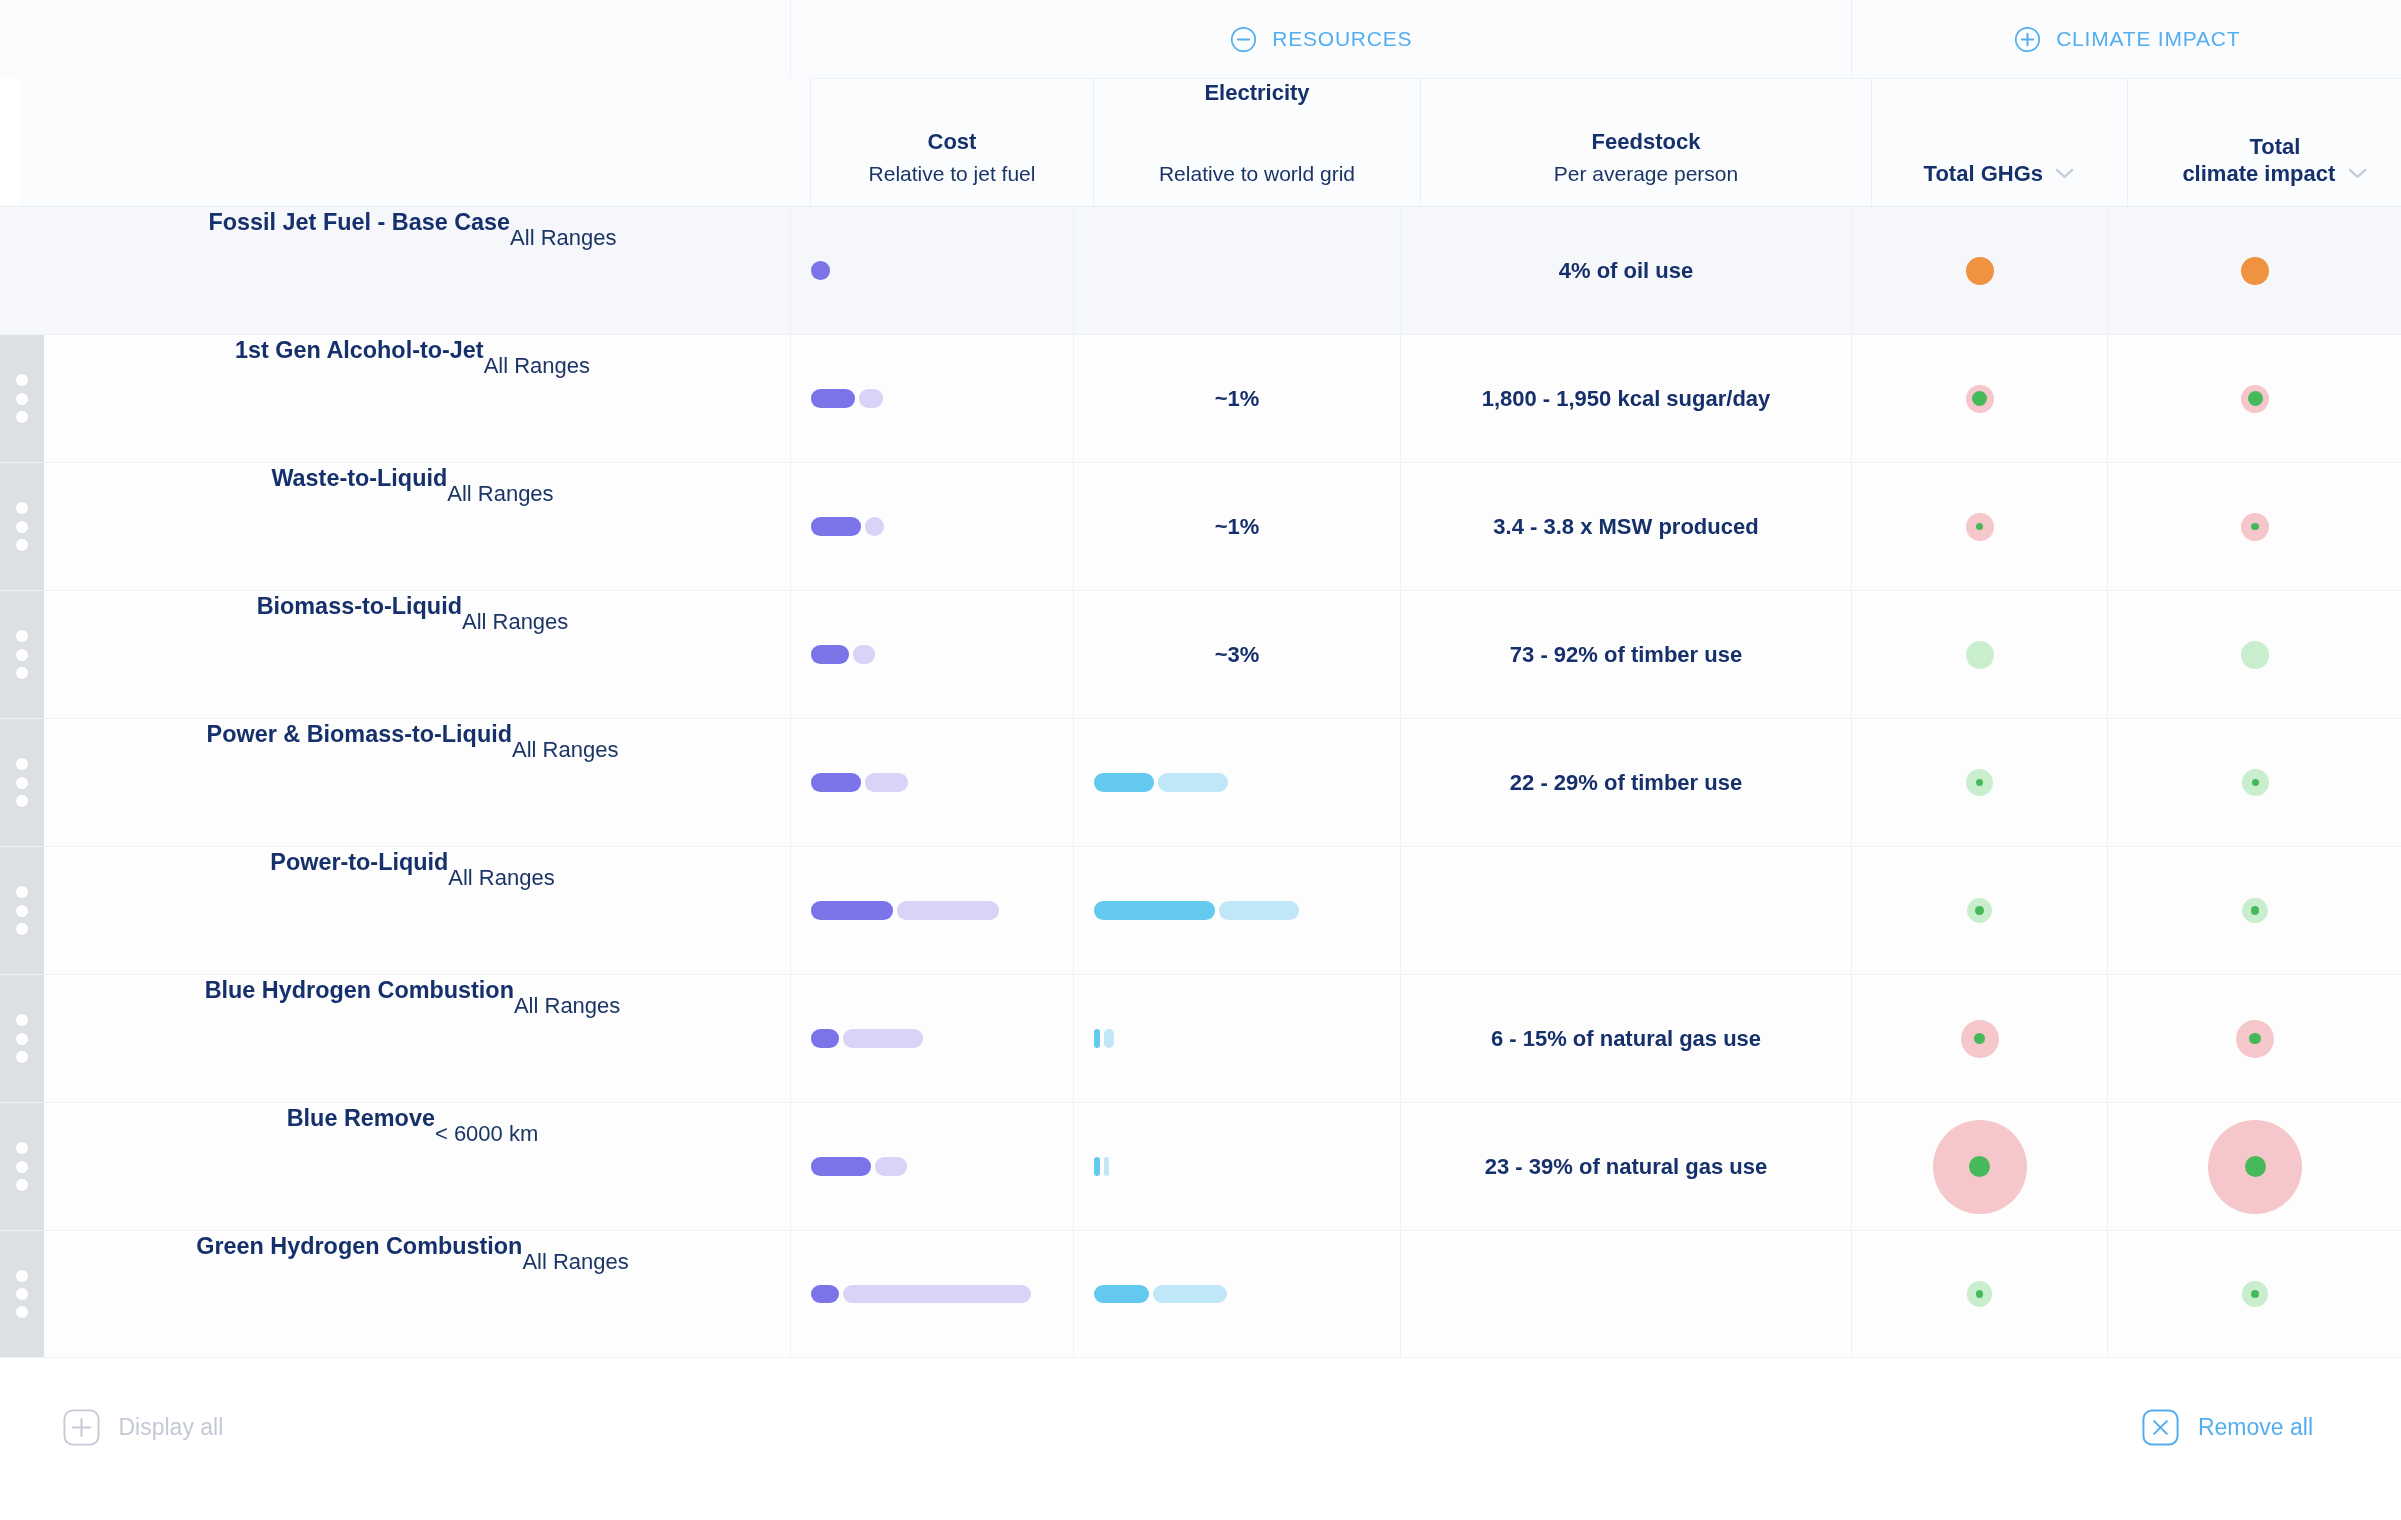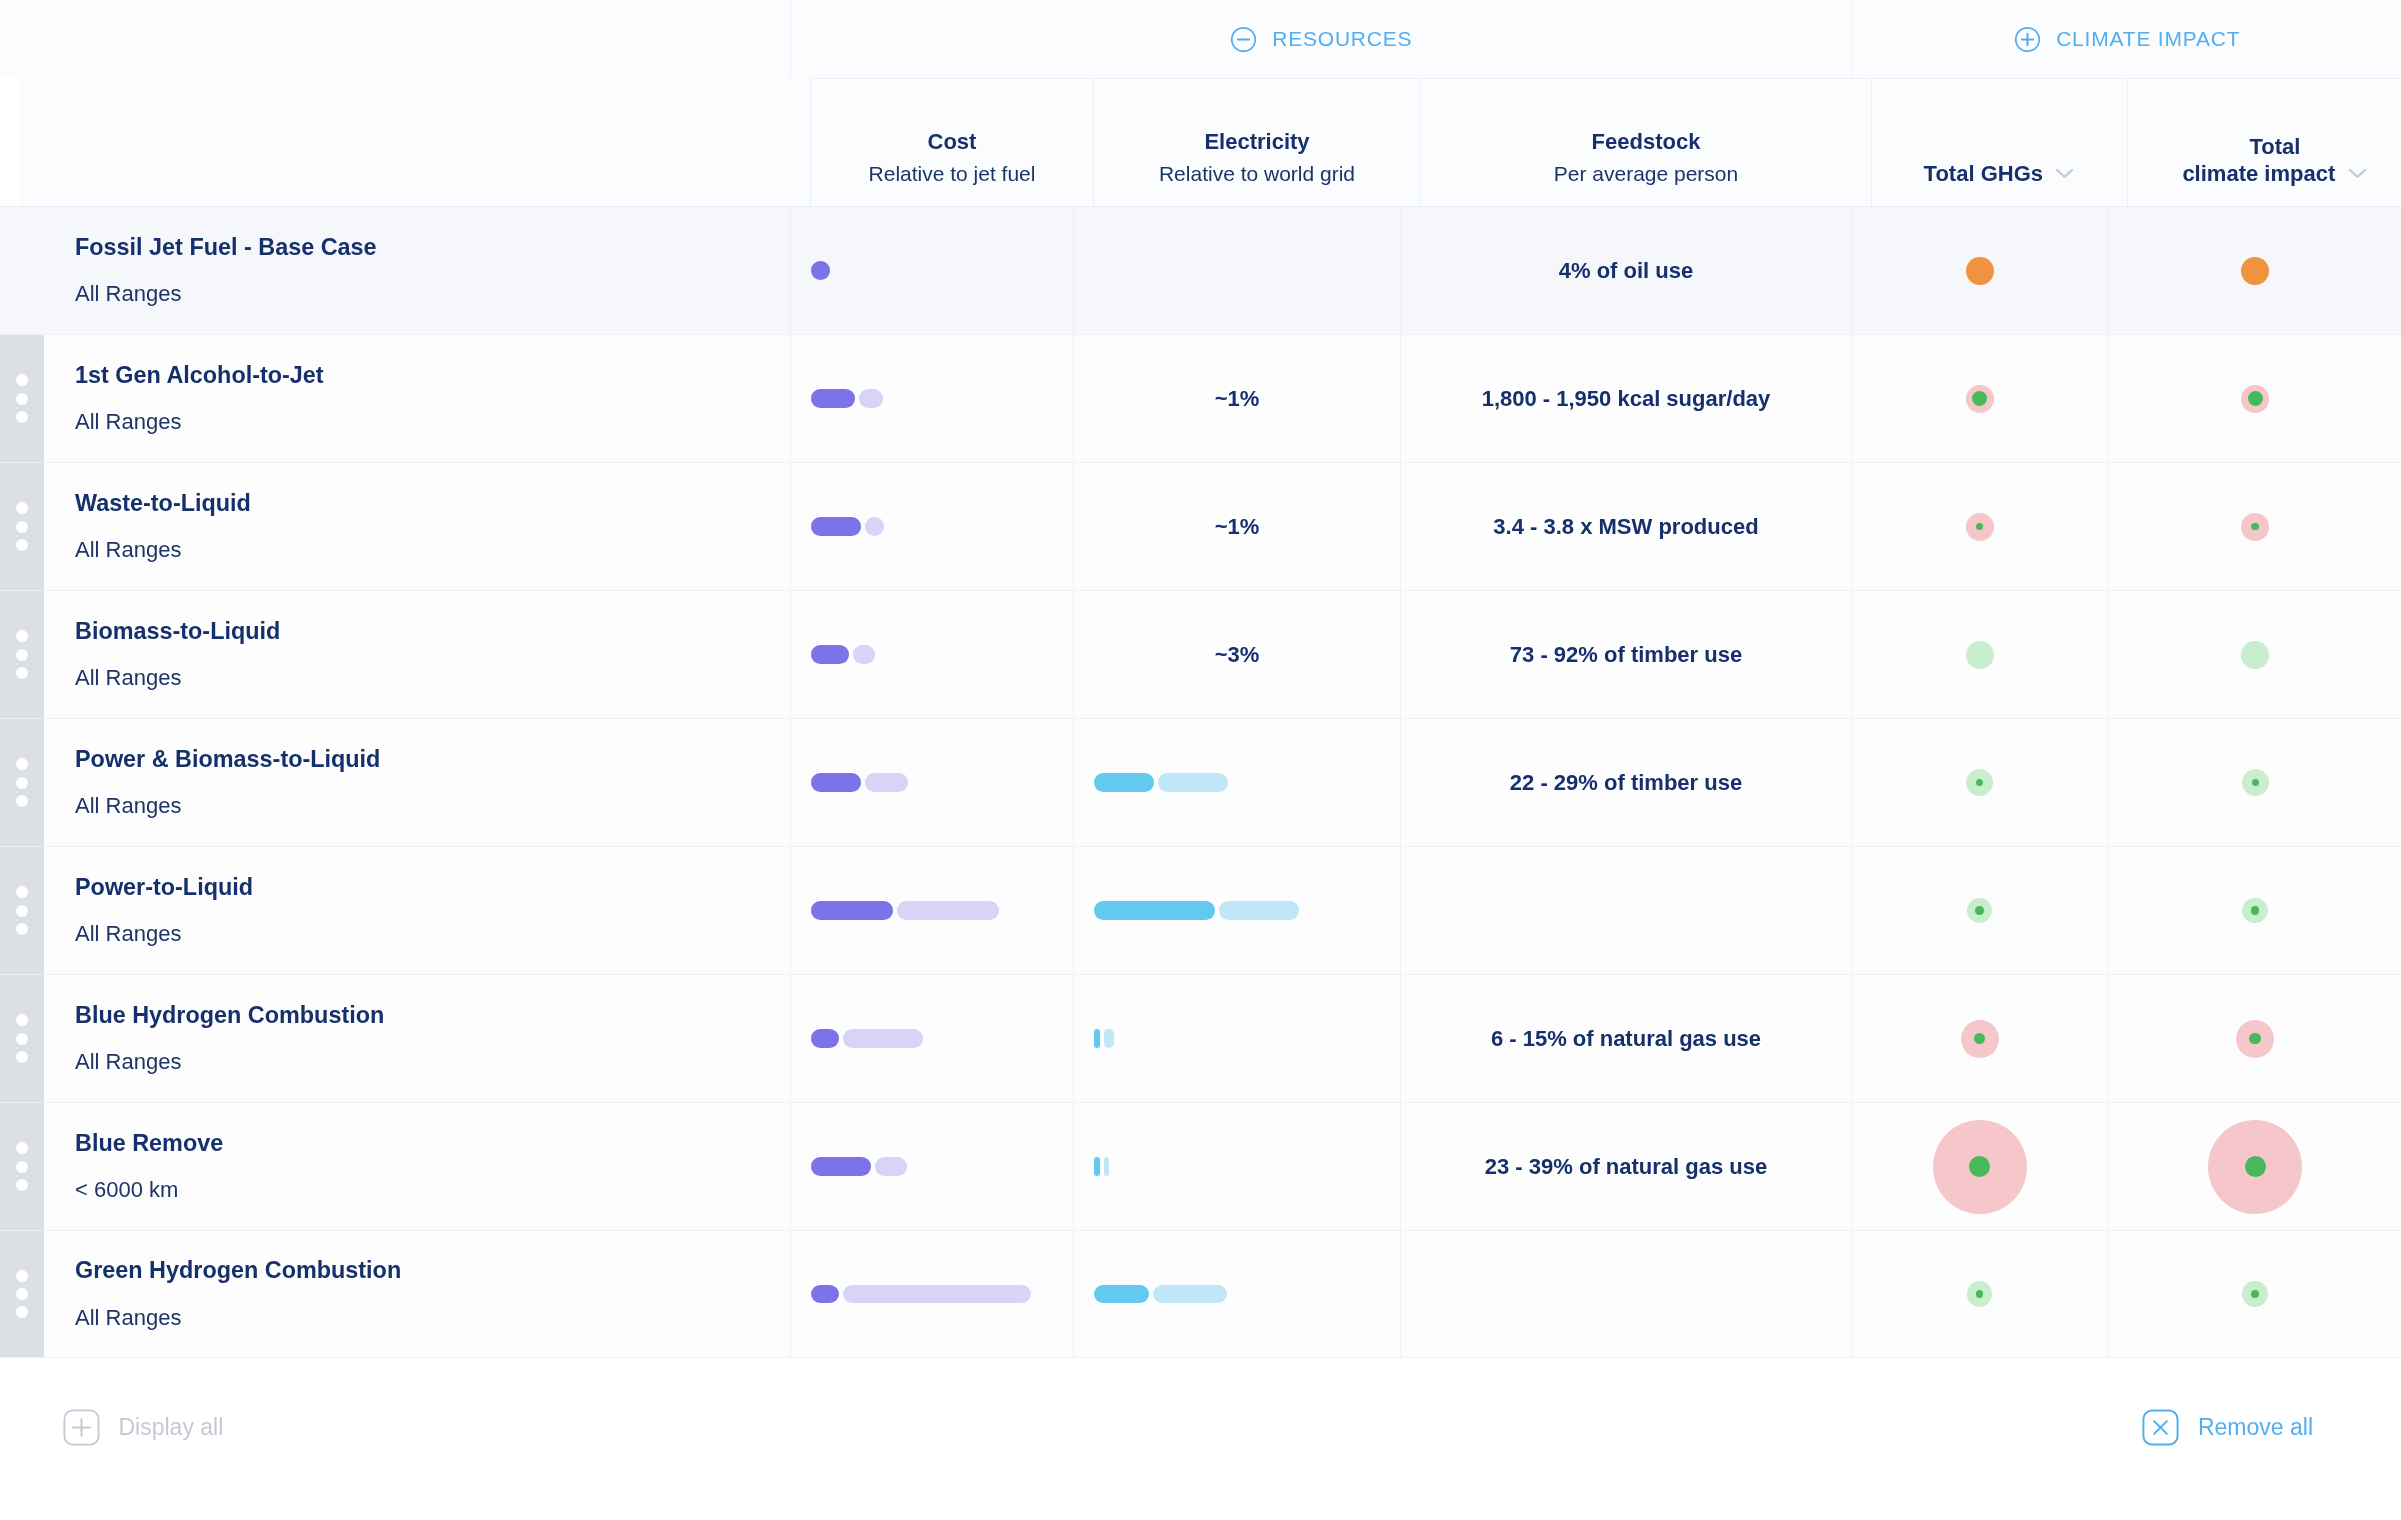--- a/index.html
+++ b/index.html
@@ -54,21 +54,21 @@
   .col-head .c-sub {
     font-size: 21px; font-weight: 400; color: #1b3566; line-height: 1.3;
     margin-top: 4.3px; text-align:center;
   }
   .col-head.with-caret .c-title-row {
     display: flex; align-items: center; justify-content: center; gap: 11.4px;
   }
   .caret { width: 21px; height: 12.8px; flex: 0 0 21px; }
 
   .ch-cost      { left: 790px; width: 283px; }
-  .ch-elec      { left: 1073px; width: 327px; }
+  .ch-elec      { left: 1073px; width: 327px; justify-content: space-between; }
   .ch-feed      { left: 1400px; width: 451px; }
   .ch-ghg       { left: 1851px; width: 256px; }
   .ch-climate   { left: 2107px; width: 295px; }
 
   
   .left-title {
     position: absolute; left: 75px; top: 77px; width: 639px;
   }
   .left-title .lt-main {
     font-size: 23.4px; font-weight: 700; color: #15306b; line-height: 1.4;
@@ -92,21 +92,21 @@
     position: absolute; left: 0; top: 0; width: 44px; height: 100%;
     background: #dcdfe3;
     display: flex; flex-direction: column; align-items: center; justify-content: center;
     gap: 6.4px; cursor: grab;
   }
   .handle i { display: block; width: 12px; height: 12px; border-radius: 50%; background: #ffffff; }
 
   .label-cell {
     position: absolute; left: 75px; top: 0; height: 100%;
     width: 675px;
-    display: flex; flex-direction: column; justify-content: center;
+    display: flex; justify-content: center;
   }
   .row.first .label-cell { left: 75px; }
   .label-cell .r-name {
     font-size: 23.4px; font-weight: 700; color: #15306b; line-height: 1.35;
   }
   .label-cell .r-sub {
     font-size: 22px; font-weight: 400; color: #1b3566; line-height: 1.35;
     margin-top: 16px;
   }
 

